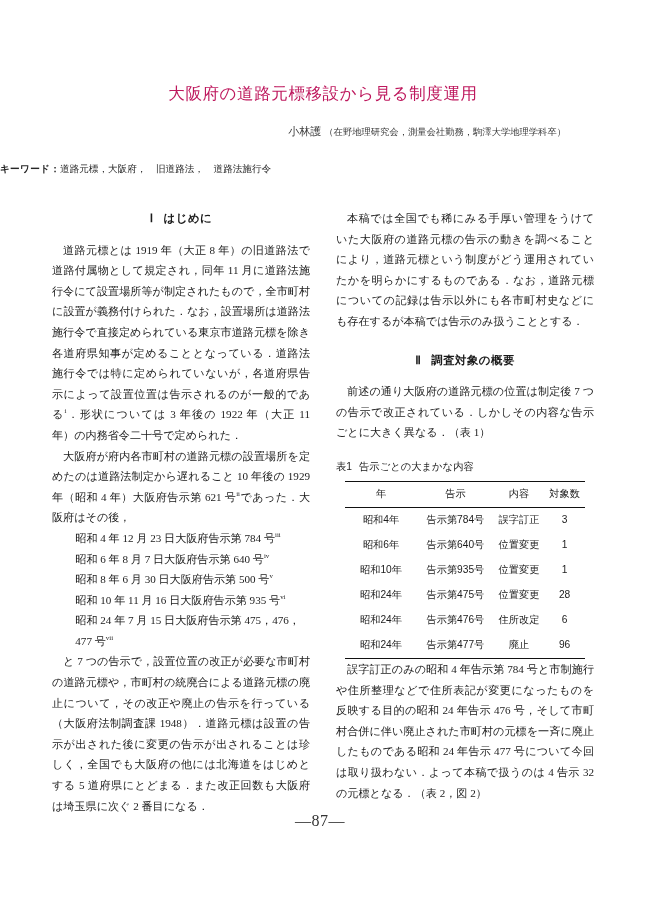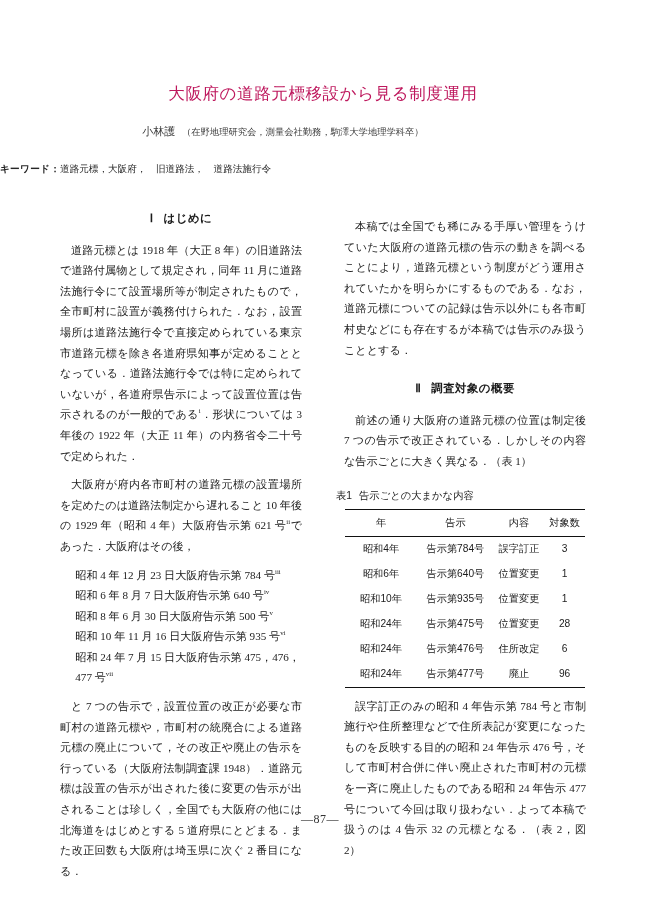--- a/index.html
+++ b/index.html
@@ -32,24 +32,24 @@
     font-size: 16.5px;
     letter-spacing: 0.6px;
     color: #be185d;
     font-family: "Liberation Sans", "DejaVu Sans", sans-serif;
     font-weight: 400;
   }
   .author {
     position: absolute;
     left: 0; top: 124px;
     width: 566px;
-    text-align: center;
+    text-align: right;
     font-size: 11px;
     color: #3a3a3a;
-    font-family: Liberation Mono, monospace;
+    font-family: Liberation Sans, sans-serif;
   }
   .author .affil {
     font-size: 9.3px;
     color: #3a3a3a;
   }
   .keywords {
     position: absolute;
     left: 0; top: 163px;
     width: 646px;
     text-align: left;
@@ -79,21 +79,21 @@
     text-align: center;
     font-weight: bold;
     font-size: 11.4px;
     font-family: Liberation Sans, sans-serif;
     margin: 0 0 11px 0;
     letter-spacing: 0.5px;
   }
   .sec-head .numeral { margin-right: 10px; }
 
   p.para {
-    margin: 8px;
+    margin: 0;
     text-indent: 1em;
   }
   p.para + p.para { margin-top: 0; }
 
   .notice-list {
     margin: 0;
     padding: 0;
     list-style: none;
   }
   .notice-list li {
@@ -154,21 +154,21 @@
   table.data col.c-count { width: 17%; }
 
   .after-table { margin-top: 14px; }
 
   
   .folio {
     position: absolute;
     left: 0; top: 812px;
     width: 640px;
     text-align: center;
-    font-size: 12px;
+    font-size: 16px;
     color: #333;
     letter-spacing: 0.5px;
   }
 </style>
 </head>
 <body>
 
 <div class="page">
 
   <div class="title">大阪府の道路元標移設から見る制度運用</div>
@@ -181,21 +181,21 @@
   <div class="keywords">
     <span class="kw-label">キーワード：</span><span>道路元標，大阪府，　旧道路法，　道路法施行令</span>
   </div>
 
   <div class="col col-left">
 
     <div class="sec-head">
       <span class="numeral">Ⅰ</span><span>はじめに</span>
     </div>
 
-    <p class="para"><span>道路元標とは 1918 年（大正 8 年）の旧道路法で道路付属物として規定され，同年 11 月に道路法施行令にて設置場所等が制定されたもので，全市町村に設置が義務付けられた．なお，設置場所は道路法施行令で直接定められている東京市道路元標を除き各道府県知事が定めることとなっている．道路法施行令では特に定められていないが，各道府県告示によって設置位置は告示されるのが一般的である</span><sup class="fn">i</sup><span>．形状については 3 年後の 1922 年（大正 11 年）の内務省令二十号で定められた．</span></p>
+    <p class="para"><span>道路元標とは 1919 年（大正 8 年）の旧道路法で道路付属物として規定され，同年 11 月に道路法施行令にて設置場所等が制定されたもので，全市町村に設置が義務付けられた．なお，設置場所は道路法施行令で直接定められている東京市道路元標を除き各道府県知事が定めることとなっている．道路法施行令では特に定められていないが，各道府県告示によって設置位置は告示されるのが一般的である</span><sup class="fn">i</sup><span>．形状については 3 年後の 1922 年（大正 11 年）の内務省令二十号で定められた．</span></p>
 
     <p class="para"><span>大阪府が府内各市町村の道路元標の設置場所を定めたのは道路法制定から遅れること 10 年後の 1929 年（昭和 4 年）大阪府告示第 621 号</span><sup class="fn">ii</sup><span>であった．大阪府はその後，</span></p>
 
     <ul class="notice-list">
       <li><span>昭和 4 年 12 月 23 日大阪府告示第 784 号</span><sup class="fn">iii</sup></li>
       <li><span>昭和 6 年 8 月 7 日大阪府告示第 640 号</span><sup class="fn">iv</sup></li>
       <li><span>昭和 8 年 6 月 30 日大阪府告示第 500 号</span><sup class="fn">v</sup></li>
       <li><span>昭和 10 年 11 月 16 日大阪府告示第 935 号</span><sup class="fn">vi</sup></li>
       <li><span>昭和 24 年 7 月 15 日大阪府告示第 475，476，</span></li>
       <li class="cont"><span>477 号</span><sup class="fn">vii</sup></li>

